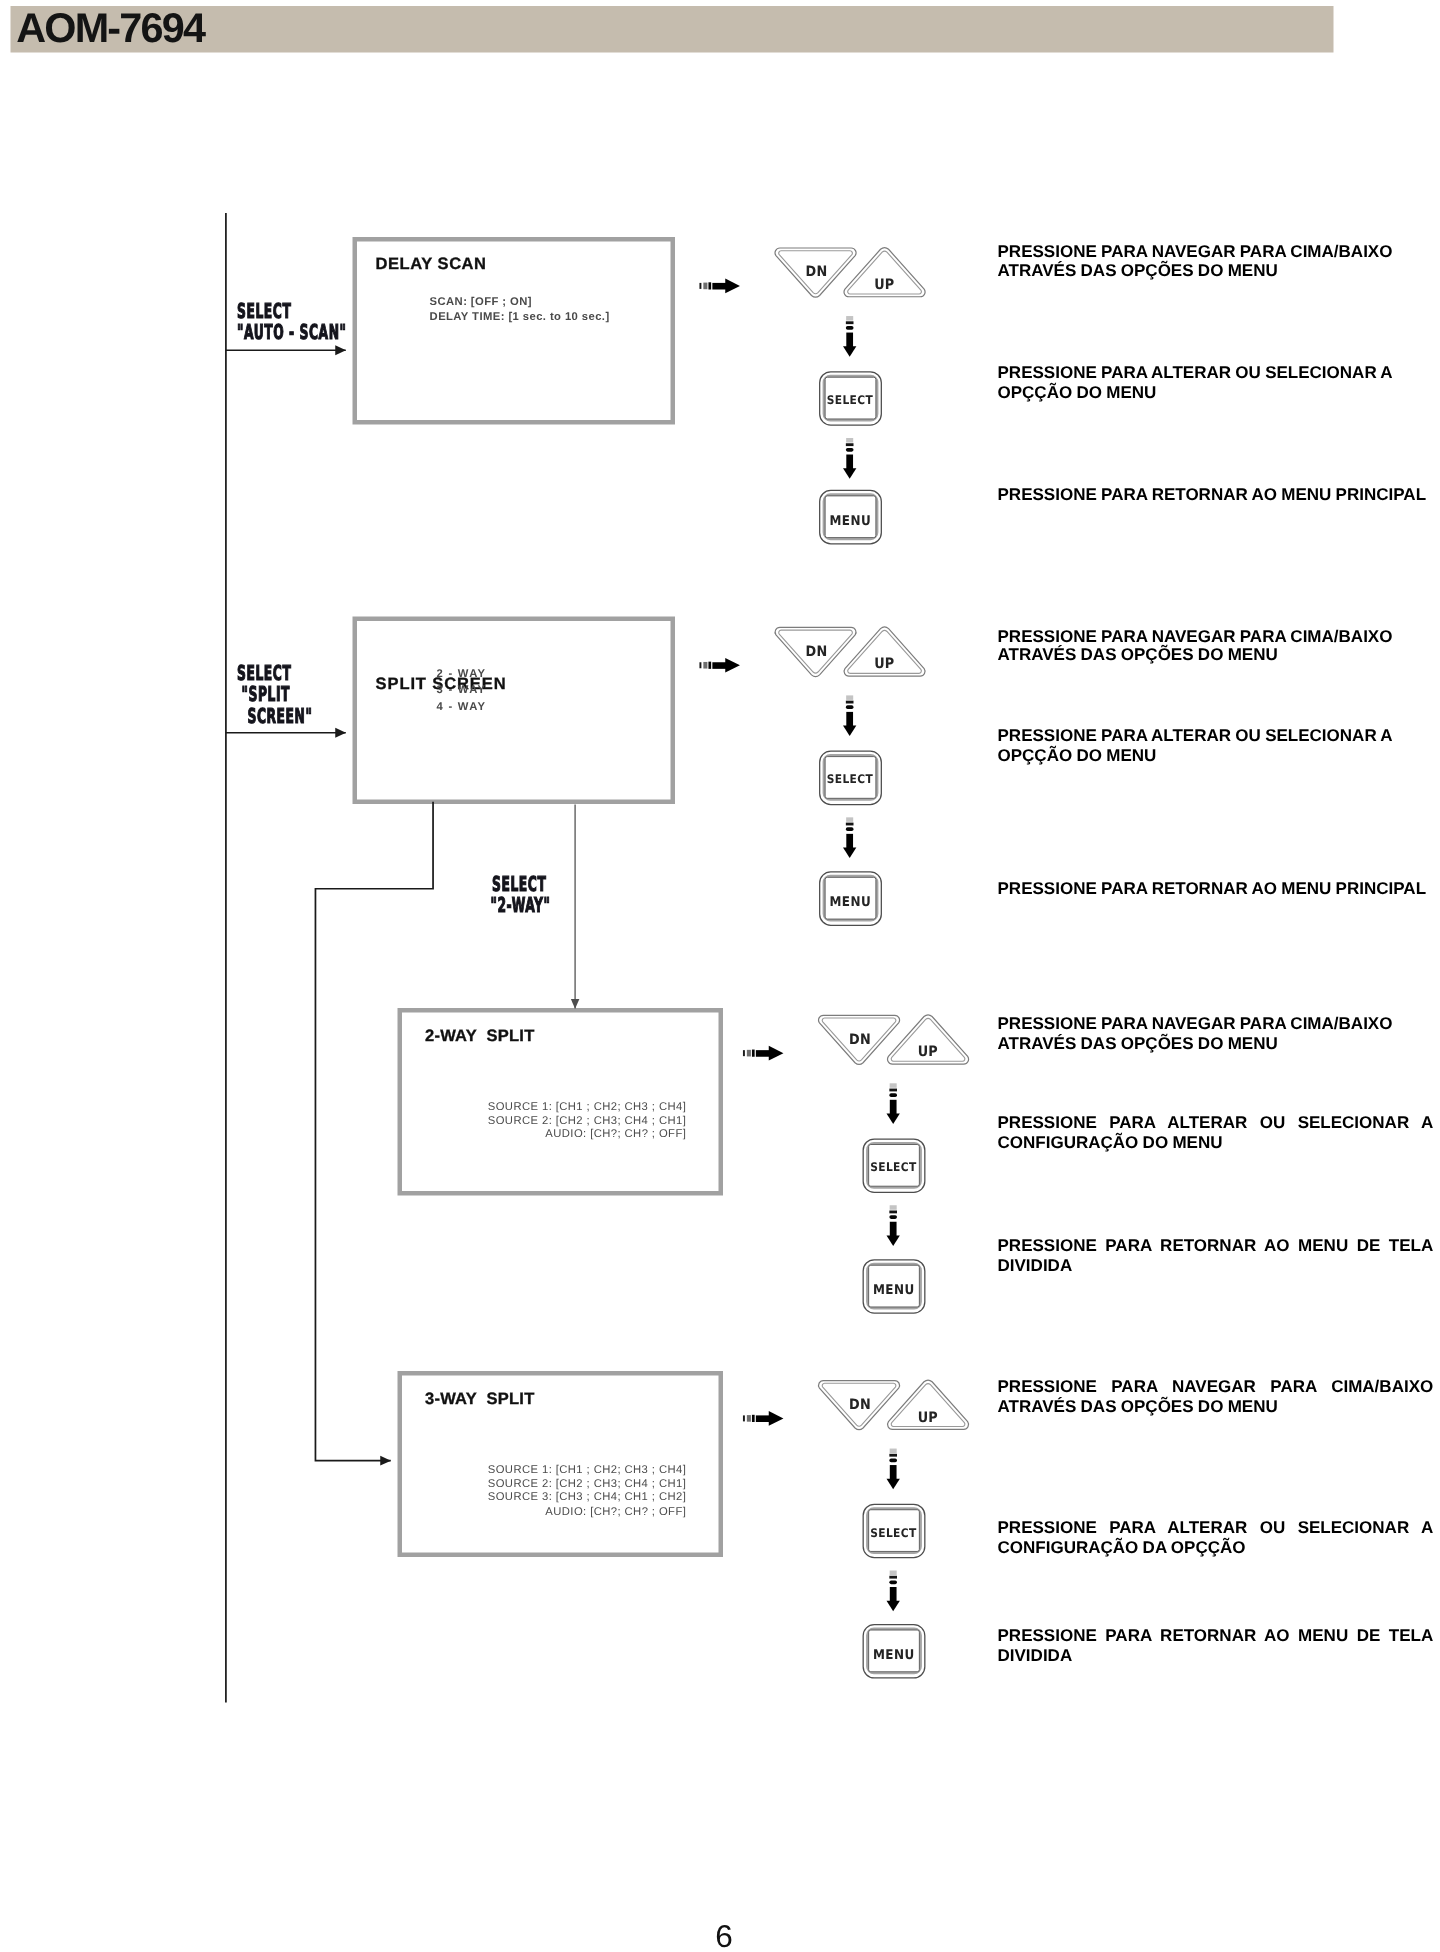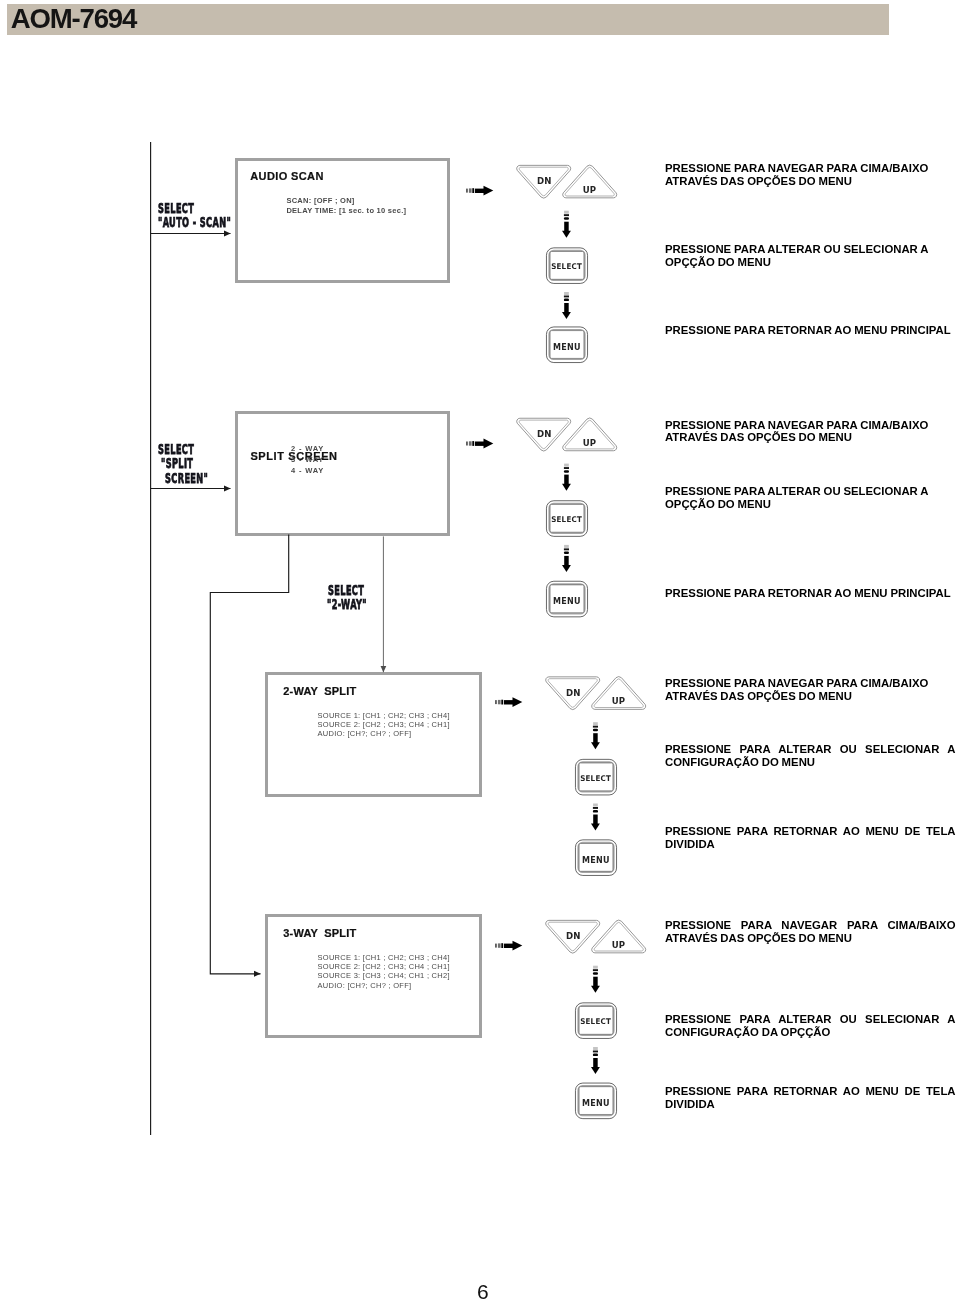--- a/index.html
+++ b/index.html
@@ -10,21 +10,21 @@
 
 #hdr-bar{position:absolute;left:7.1px;top:3.6px;width:881.5px;height:31px;background:#c5bcae;}
 #hdr-title{position:absolute;left:10.8px;top:4.8px;height:28px;line-height:28px;
    font-size:27.6px;font-weight:bold;color:#141414;letter-spacing:-1.2px;}
 
 .scrbox{position:absolute;box-sizing:border-box;border:3.7px solid #a1a1a1;background:#fff;}
 .scr-title{position:absolute;font-weight:bold;color:#111;white-space:pre;font-size:11px;letter-spacing:0.38px;-webkit-text-stroke:0.22px #111;}
 .scr-title.w{letter-spacing:0.6px;}
 .scr-title.n{letter-spacing:0.18px;}
 .scr-body{position:absolute;white-space:pre;color:#4a4a4a;font-size:7.5px;line-height:10.2px;letter-spacing:0.28px;}
-.scr-body.r{line-height:9.2px;}
+.scr-body.r{text-align:right;line-height:9.2px;margin-top:22px;}
 .scr-body.split3{line-height:10.9px;letter-spacing:0.85px;font-weight:bold;}
 
 .cap{position:absolute;font-weight:bold;color:#000;font-size:11.35px;line-height:12.5px;white-space:pre;word-spacing:-0.3px;}
 .cap.just{white-space:normal;text-align:justify;}
 .cap.just span{display:block;line-height:13.2px;}
 .cap.just span.j{text-align-last:justify;}
 
 .branch{position:absolute;font-weight:bold;color:#14141c;white-space:pre;
         font-size:13.6px;line-height:13.6px;font-family:"DejaVu Sans Condensed","DejaVu Sans",sans-serif;
         transform:scaleX(0.672);transform-origin:0 0;letter-spacing:0.55px;
@@ -41,21 +41,21 @@
 </style>
 </head>
 <body>
 
 <div class="page">
 
   <div id="hdr-bar"></div>
   <div id="hdr-title">AOM-7694</div>
 
   <div class="scrbox" style="left:235.1px;top:157.9px;width:215.2px;height:124.9px;"></div>
-  <div class="scr-title" style="left:250.3px;top:169.7px;">AUDIO SCAN</div>
+  <div class="scr-title" style="left:250.3px;top:169.7px;">DELAY SCAN</div>
   <div class="scr-body" style="left:286.4px;top:195.5px;font-weight:bold;">SCAN: [OFF ; ON]
 DELAY TIME: [1 sec. to 10 sec.]</div>
 
   <div class="scrbox" style="left:234.9px;top:410.8px;width:215.3px;height:125.6px;"></div>
   <div class="scr-title w" style="left:250.4px;top:423.6px;margin-top:26px;">SPLIT SCREEN</div>
   <div class="scr-body split3" style="left:291px;top:444.3px;">2 - WAY
 3 - WAY
 4 - WAY</div>
 
   <div class="scrbox" style="left:264.5px;top:671.5px;width:217px;height:125.8px;"></div>

